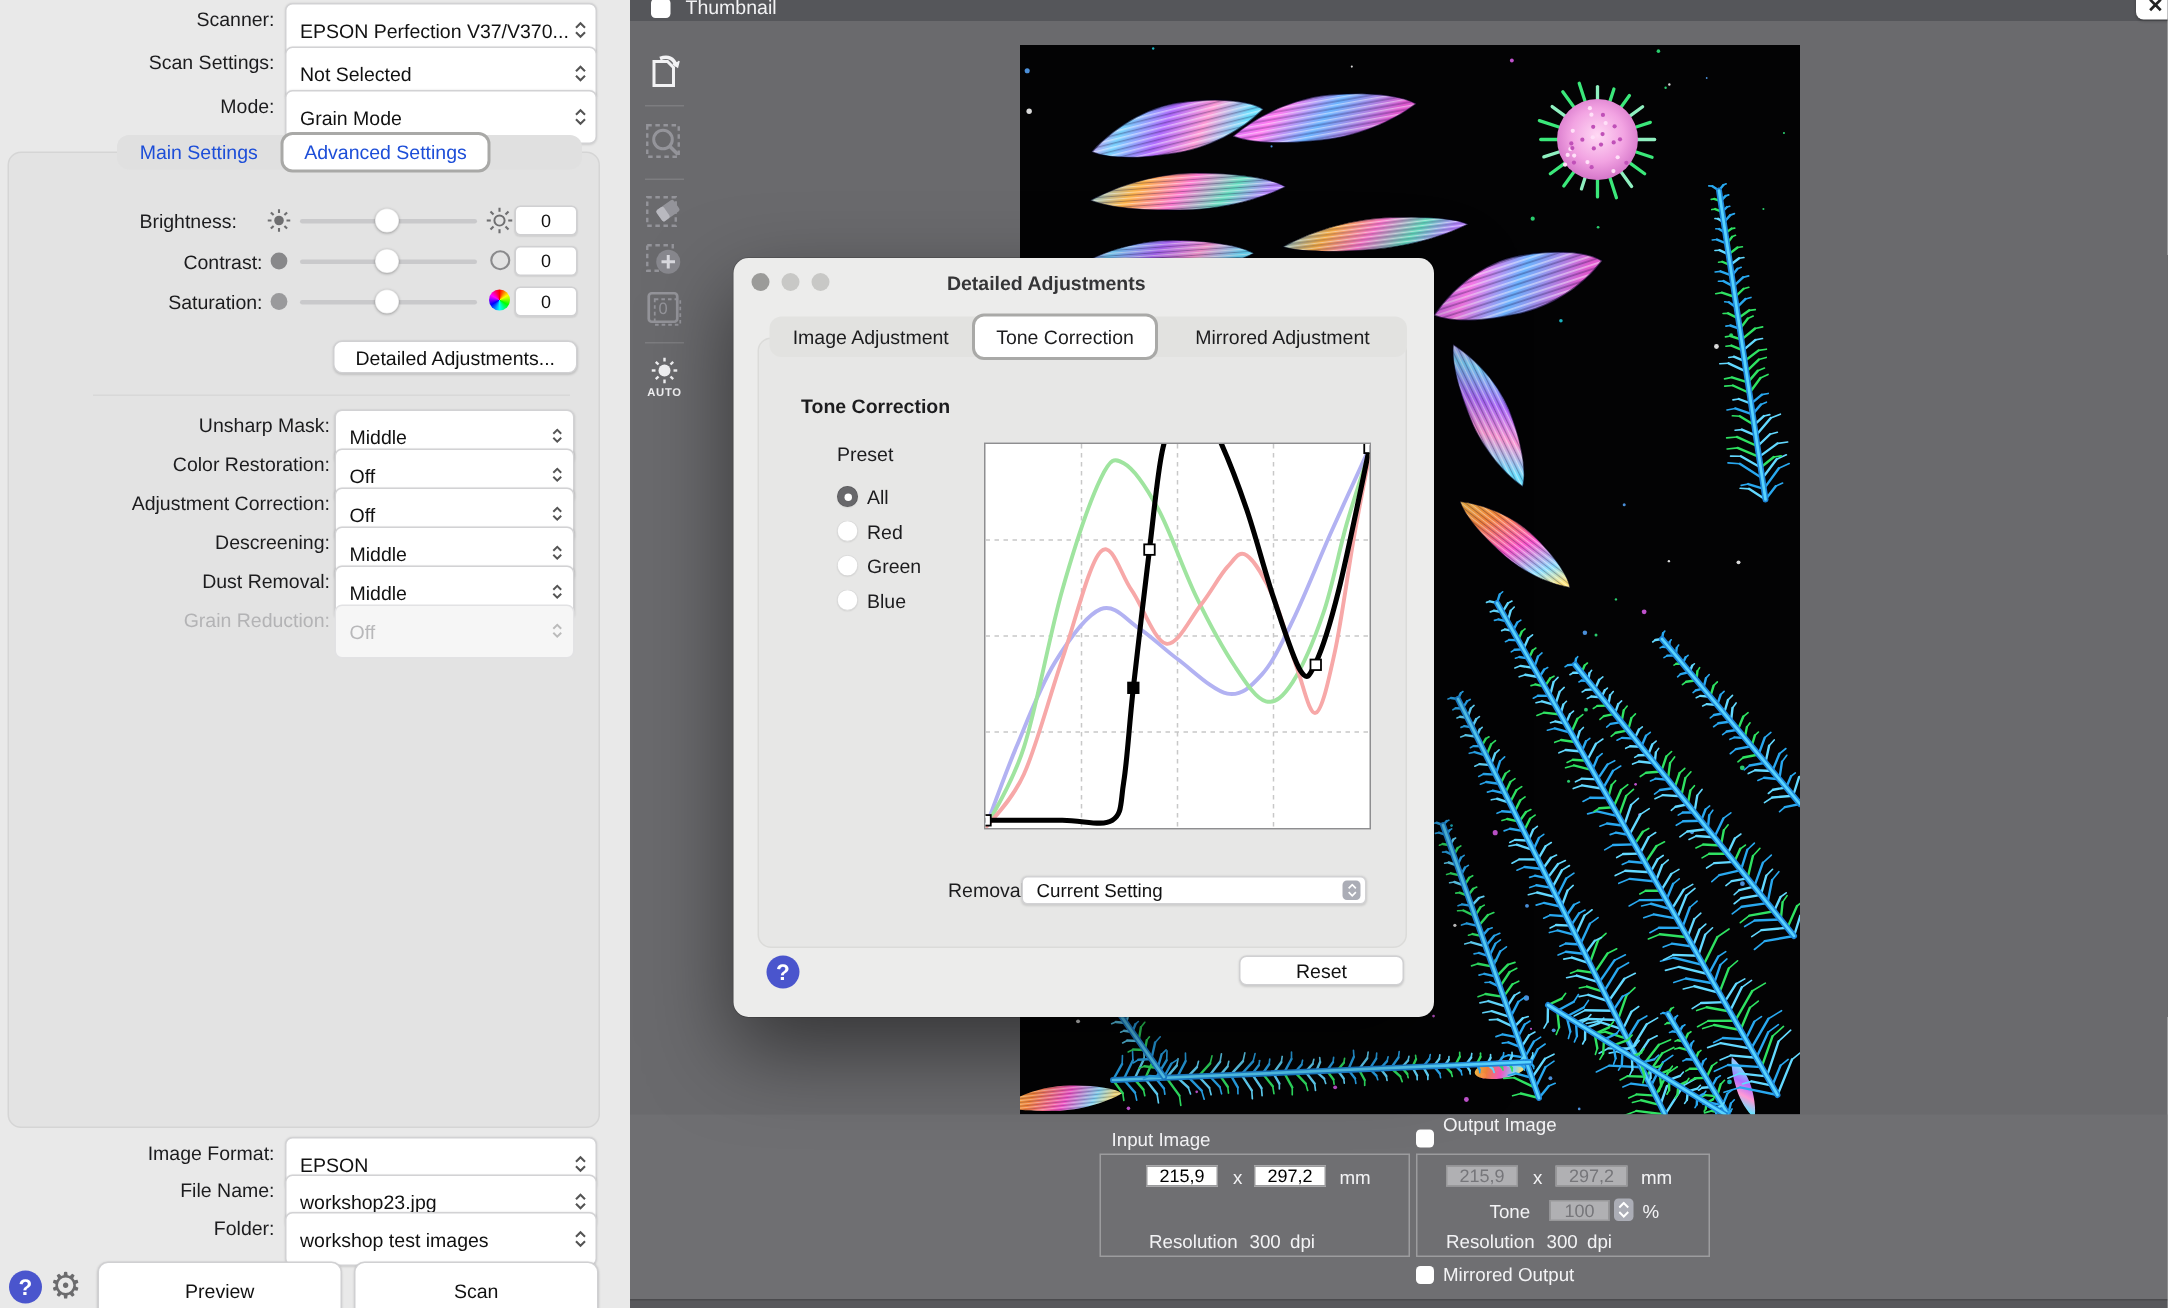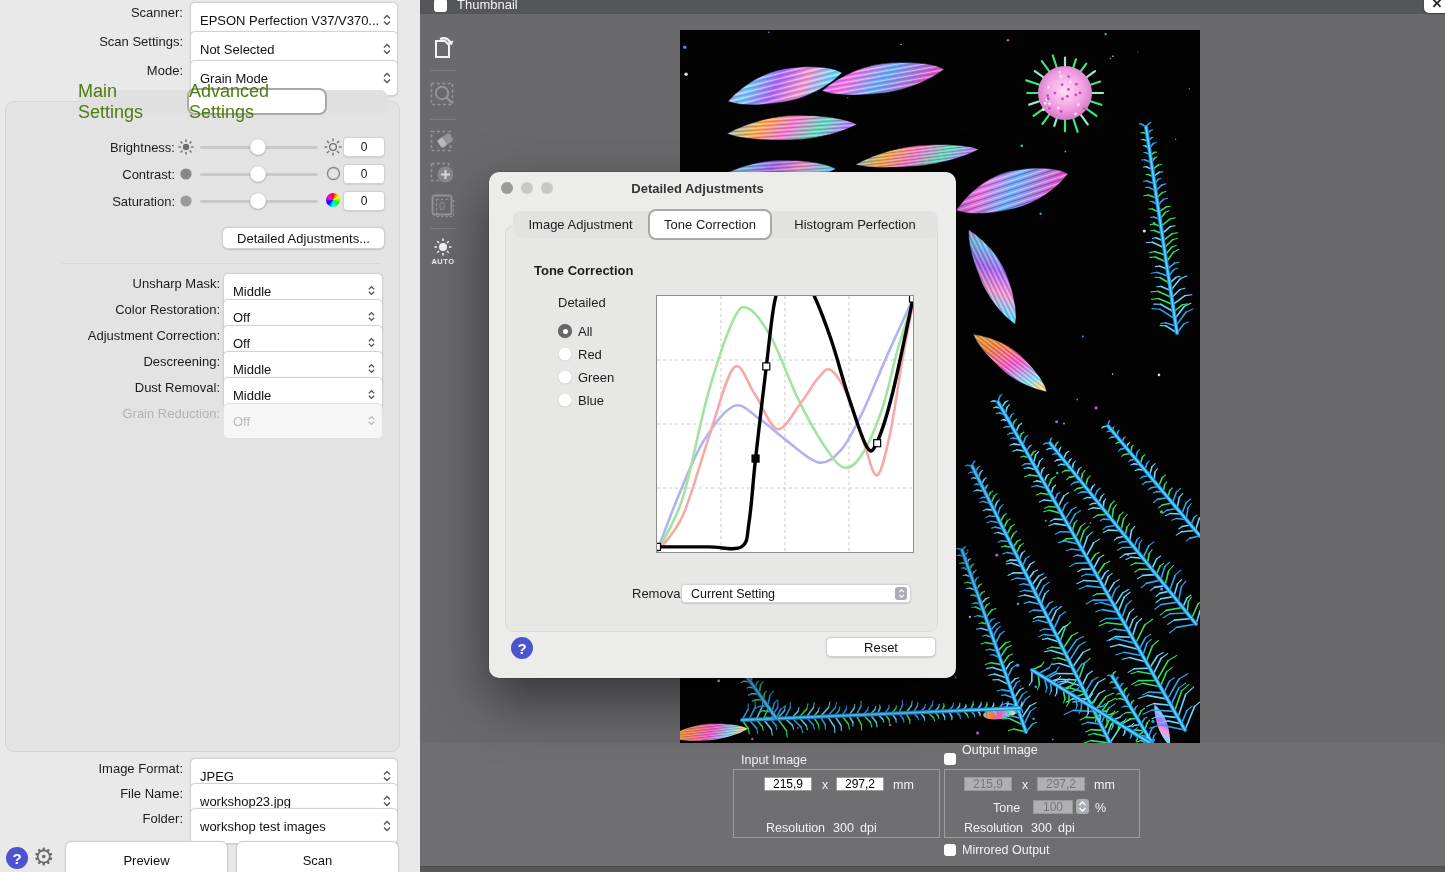--- a/index.html
+++ b/index.html
@@ -13,21 +13,21 @@
   .lbl.dis{color:#b3b3b5}
   .sel{background:#fff;border:1px solid #d2d2d4;border-radius:5px;height:36px;
        font-size:13px;color:#111;display:flex;align-items:center;
        padding:0 22px 0 9px;box-shadow:0 .5px 1.5px rgba(0,0,0,.12);box-sizing:border-box;
        white-space:nowrap;overflow:hidden}
   .sel.dis{color:#b8b8ba;box-shadow:none;border-color:#e2e2e4;background:#f6f6f6}
   .chev{position:absolute;right:6px;top:50%;transform:translateY(-50%);width:8px;height:12px}
   .chev svg{display:block}
   .pane{background:#e3e3e3;border:1px solid #d5d5d5;border-radius:9px}
   .seg-wrap{background:#e0e0e0;border-radius:8px}
-  .seg{font-size:18px;color:#4d7c0f;display:flex;align-items:center;justify-content:center}
+  .seg{font-size:13px;color:#1d4ed8;display:flex;align-items:center;justify-content:center}
   .seg.on{background:#fff;border:2.5px solid #a9a9a7;border-radius:8px;box-sizing:border-box}
   .slider-track{height:3px;background:#c9c9cb;border-radius:2px}
   .knob{width:16px;height:16px;border-radius:50%;background:#fff;
         box-shadow:0 .5px 2px rgba(0,0,0,.35),inset 0 0 0 .5px rgba(0,0,0,.08)}
   .valbox{width:42px;height:20px;background:#fff;border:1px solid #d0d0d2;border-radius:4px;
           font-size:12px;color:#111;display:flex;align-items:center;justify-content:center;
           box-shadow:0 .5px 1px rgba(0,0,0,.08);box-sizing:border-box}
   .btn{background:#fff;border:1px solid #d0d0d2;border-radius:6px;font-size:13px;color:#111;
        display:flex;align-items:center;justify-content:center;
        box-shadow:0 .5px 1.5px rgba(0,0,0,.15);box-sizing:border-box}
@@ -111,21 +111,21 @@
       </span>
   </div>
 
   <div class="abs pane" style="left:5px;top:101px;width:393px;height:649px"></div>
 
   <div class="abs seg-wrap" style="left:78px;top:90px;width:310px;height:23px">
     <div class="abs seg" style="left:0;top:0;width:109px;height:23px">Main Settings</div>
     <div class="abs seg on" style="left:109px;top:-2px;width:140px;height:27px">Advanced Settings</div>
   </div>
 
-  <div class="abs lbl" style="right:245px;top:140px">Brightness:</div>
+  <div class="abs lbl" style="right:262px;top:140px">Brightness:</div>
   <span class="abs" style="left:178px;top:139px"><svg width="16" height="16" viewBox="0 0 16 16">
         <circle cx="8" cy="8" r="3.2" fill="#6e6e70"></circle>
         <g stroke="#6e6e70" stroke-width="1.4">
           <line x1="8" y1="0.5" x2="8" y2="3"></line>
           <line x1="8" y1="13" x2="8" y2="15.5"></line>
           <line x1="0.5" y1="8" x2="3" y2="8"></line>
           <line x1="13" y1="8" x2="15.5" y2="8"></line>
           <line x1="2.6" y1="2.6" x2="4.4" y2="4.4"></line>
           <line x1="11.6" y1="11.6" x2="13.4" y2="13.4"></line>
           <line x1="2.6" y1="13.4" x2="4.4" y2="11.6"></line>
@@ -229,21 +229,21 @@
     <span class="chev">
         <svg width="7" height="11" viewBox="0 0 8 12">
           <path d="M1 4.5 4 1.5 7 4.5" fill="none" stroke="#bbb" stroke-width="1.5"></path>
           <path d="M1 7.5 4 10.5 7 7.5" fill="none" stroke="#bbb" stroke-width="1.5"></path>
         </svg>
       </span>
   </div>
 
   <div class="abs lbl" style="right:237px;top:761px">Image Format:</div>
   <div class="abs sel" style="left:190px;top:758px;width:208px">
-    <span>JPEG</span>
+    <span>EPSON</span>
     <span class="chev">
         <svg width="8" height="12" viewBox="0 0 8 12">
           <path d="M1 4.5 4 1.5 7 4.5" fill="none" stroke="#555" stroke-width="1.4"></path>
           <path d="M1 7.5 4 10.5 7 7.5" fill="none" stroke="#555" stroke-width="1.4"></path>
         </svg>
       </span>
   </div>
   <div class="abs lbl" style="right:237px;top:786px">File Name:</div>
   <div class="abs sel" style="left:190px;top:783px;width:208px">
     <span>workshop23.jpg</span>
@@ -1803,25 +1803,25 @@
   <div class="abs tl" style="left:12px;top:10px;background:#9b9b99"></div>
   <div class="abs tl" style="left:32px;top:10px;background:#c8c8c6"></div>
   <div class="abs tl" style="left:52px;top:10px;background:#c8c8c6"></div>
   <div id="dlg-title" class="abs" style="left:0;top:9px;width:417px">Detailed Adjustments</div>
 
   <div id="dlg-pane" class="abs"></div>
 
   <div class="abs seg-wrap" style="left:24px;top:39px;width:425px;height:27px;background:#e2e2e0">
     <div class="abs dseg" style="left:0;top:0;width:135px;height:27px">Image Adjustment</div>
     <div class="abs dseg seg on" style="left:135px;top:-2px;width:124px;height:31px">Tone Correction</div>
-    <div class="abs dseg" style="left:259px;top:0;width:166px;height:27px">Histogram Perfection</div>
+    <div class="abs dseg" style="left:259px;top:0;width:166px;height:27px">Mirrored Adjustment</div>
   </div>
 
   <div class="abs sec-title" style="left:45px;top:91px">Tone Correction</div>
-  <div class="abs rlbl" style="left:69px;top:123px">Detailed</div>
+  <div class="abs rlbl" style="left:69px;top:123px">Preset</div>
 
   <div class="abs radio on" style="left:69px;top:152px"></div>
   <div class="abs rlbl" style="left:89px;top:152px">All</div>
   <div class="abs radio" style="left:69px;top:175px"></div>
   <div class="abs rlbl" style="left:89px;top:175px">Red</div>
   <div class="abs radio" style="left:69px;top:198px"></div>
   <div class="abs rlbl" style="left:89px;top:198px">Green</div>
   <div class="abs radio" style="left:69px;top:221px"></div>
   <div class="abs rlbl" style="left:89px;top:221px">Blue</div>
 

